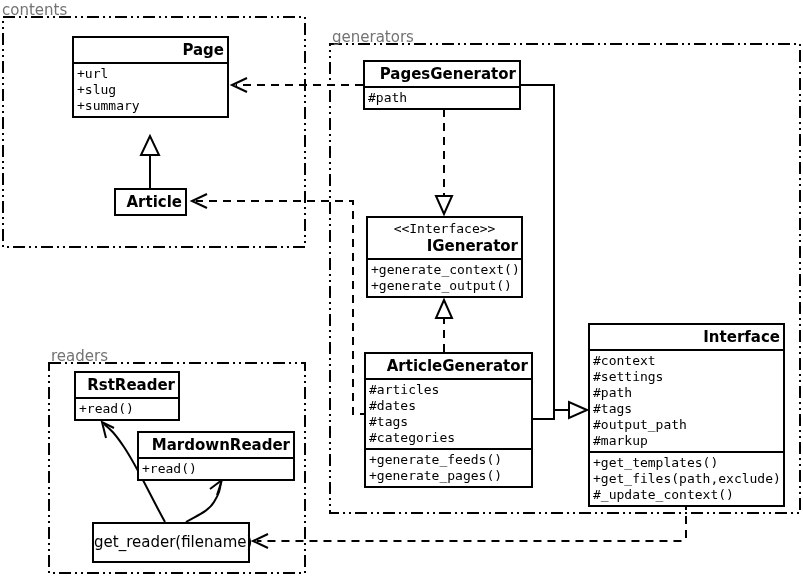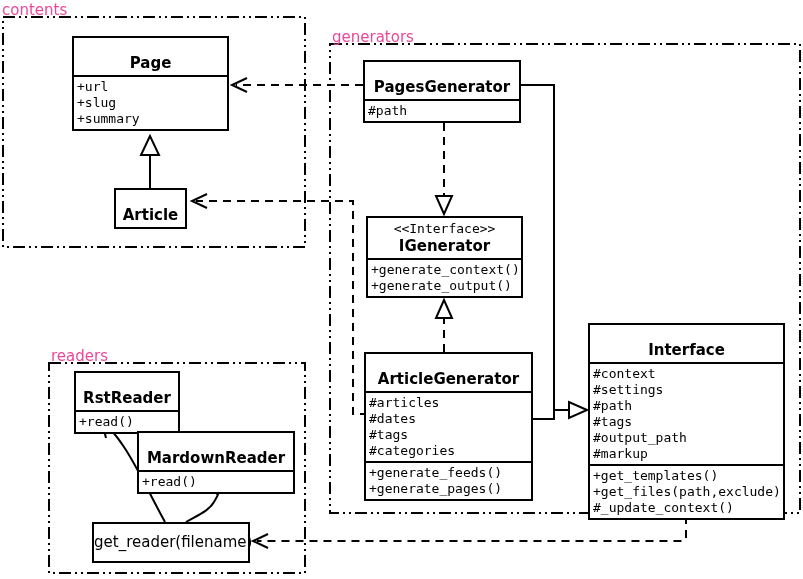--- a/index.html
+++ b/index.html
@@ -1,21 +1,21 @@
 <!DOCTYPE html>
 <html><head>
 <meta charset="utf-8">
 <style>
   html,body{margin:0;padding:0;background:#fff;}
   #canvas{position:relative;width:803px;height:579px;background:#fff;overflow:hidden;
           font-family:"DejaVu Sans",sans-serif;color:#000;}
   #edges{position:absolute;left:0;top:0;width:803px;height:579px;}
-  .pkg-label{position:absolute;font:15px "DejaVu Sans",sans-serif;color:#ec4899;white-space:nowrap;}
+  .pkg-label{position:absolute;font:15px "DejaVu Sans",sans-serif;color:#737373;white-space:nowrap;}
   .cls{position:absolute;background:#fff;border:2px solid #000;box-sizing:border-box;}
-  .cls-title{font:bold 15px "DejaVu Sans",sans-serif;text-align:center;padding:16px 3px 2px;line-height:19px;white-space:nowrap;}
+  .cls-title{font:bold 15px "DejaVu Sans",sans-serif;text-align:right;padding:3px 3px 2px;line-height:19px;white-space:nowrap;}
   .stereotype{font:13px "DejaVu Sans Mono",monospace;text-align:center;line-height:16px;padding-top:3px;white-space:nowrap;}
   .stereotype + .cls-title{padding-top:0;}
   .sec{border-top:2px solid #000;padding:2px 1px 2px 3px;}
   .row{font:13px "DejaVu Sans Mono",monospace;line-height:16px;white-space:pre;}
   .plain-box{position:absolute;background:#fff;border:2px solid #000;box-sizing:border-box;
              font:15px "DejaVu Sans",sans-serif;text-align:right;}
 </style>
 </head>
 <body>
 

